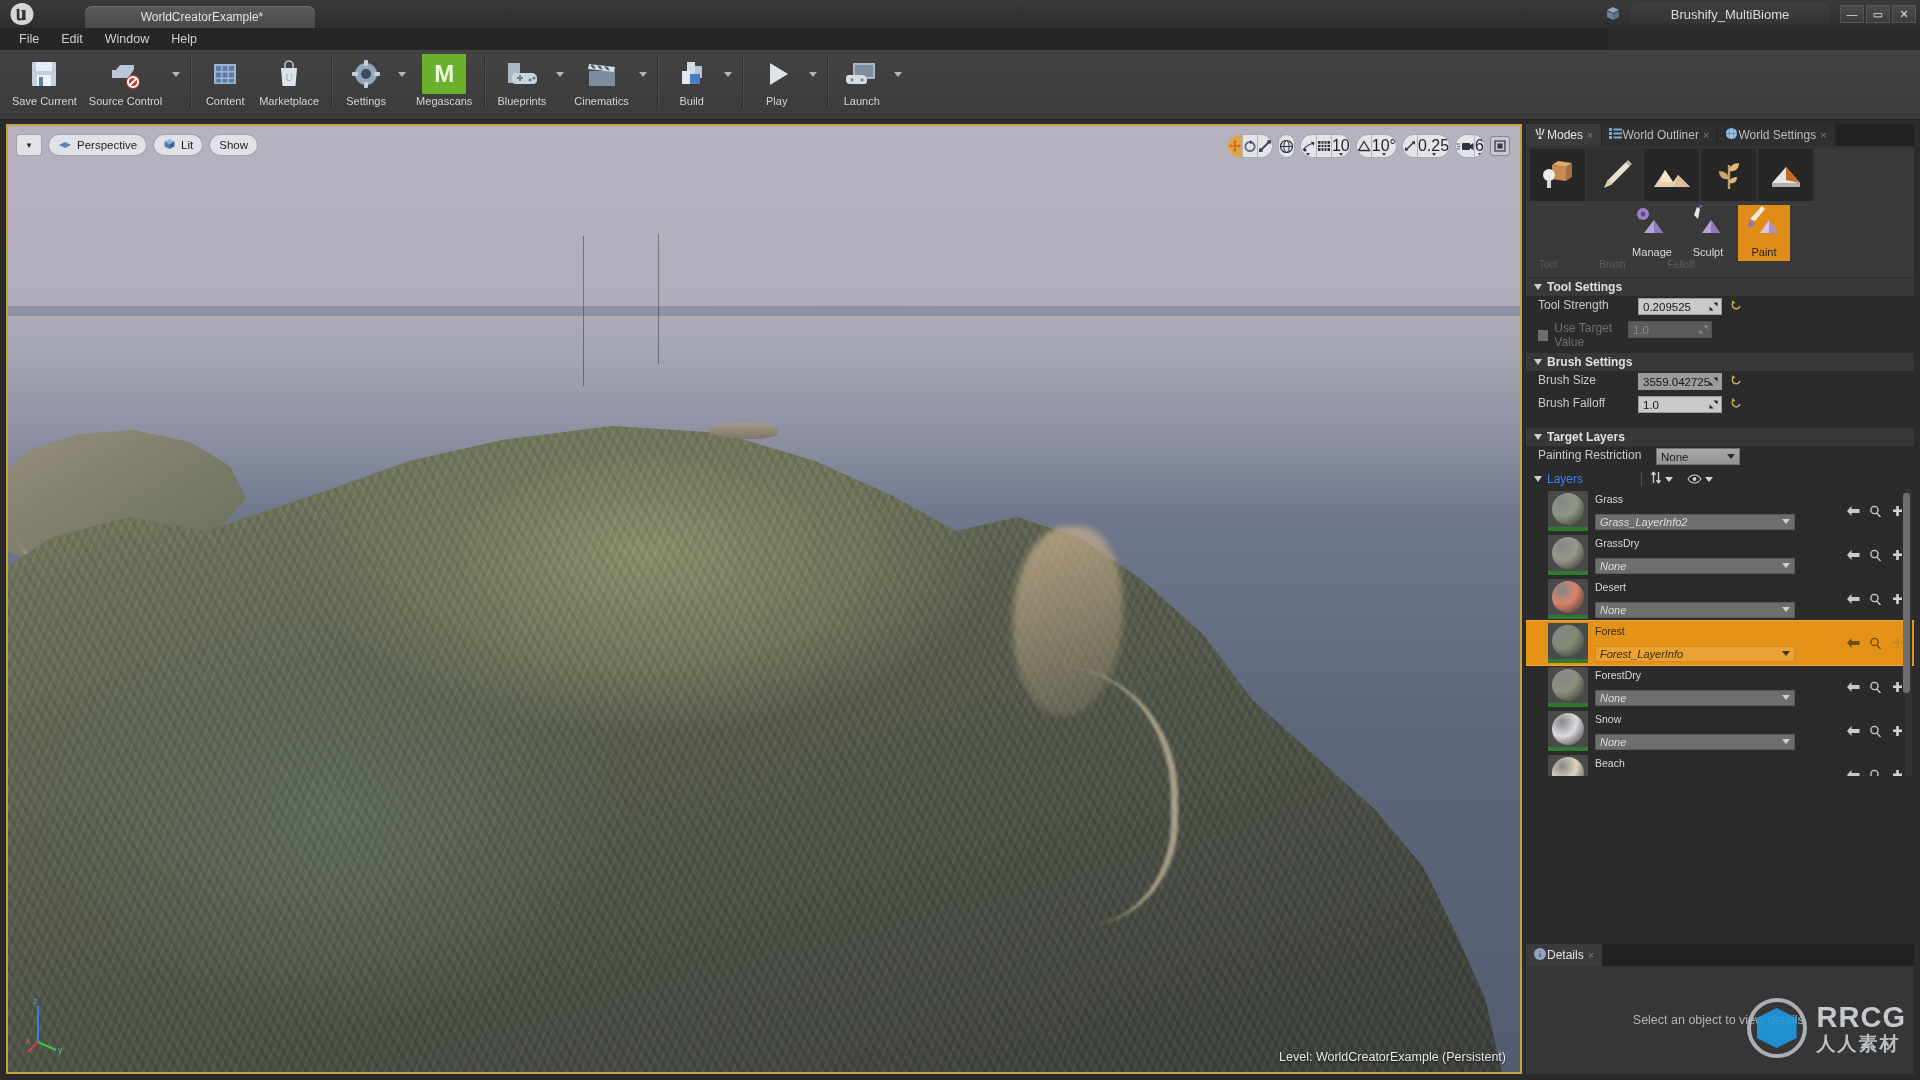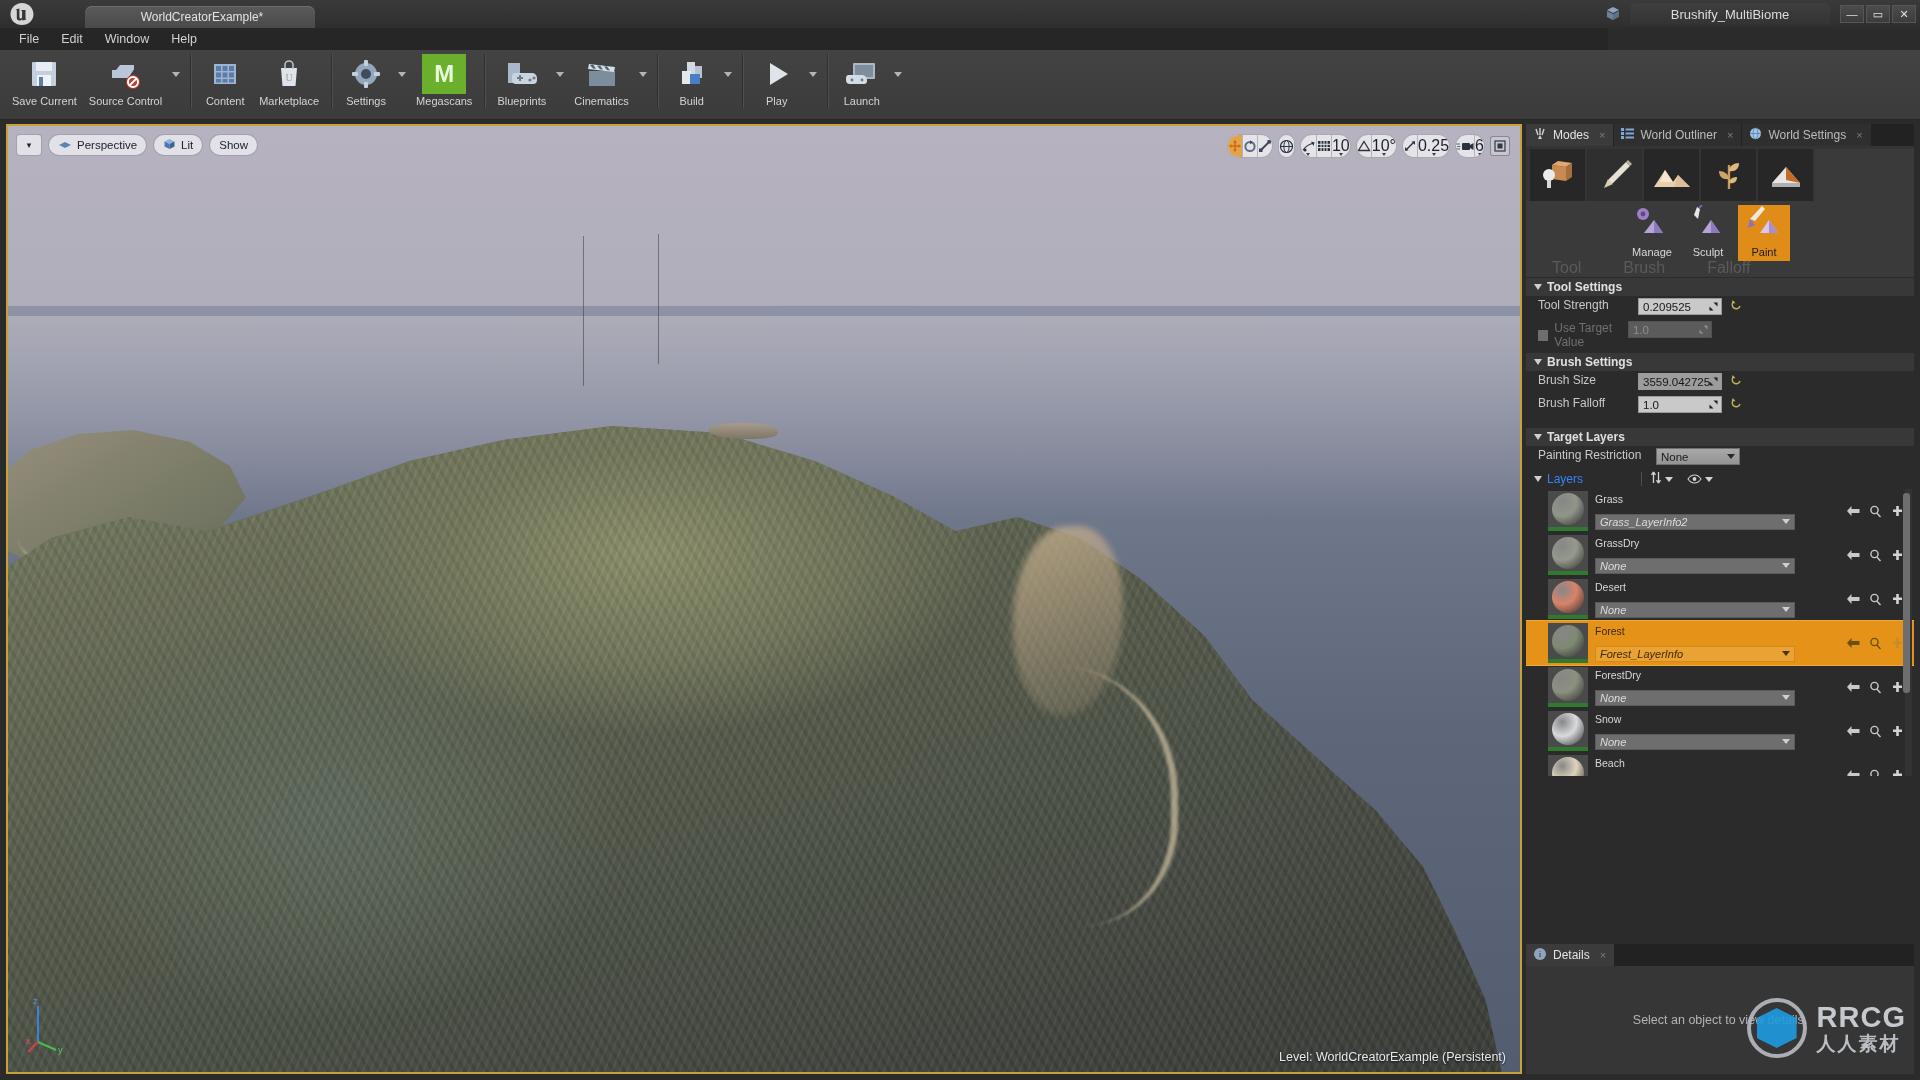--- a/index.html
+++ b/index.html
@@ -214,21 +214,21 @@
     position:absolute; right:14px; bottom:8px;
     font-size:12.5px; color:#e8eaf0; text-shadow:0 1px 2px rgba(0,0,0,.8);
   }
   .axis-gizmo { position:absolute; left:18px; bottom:16px; width:64px; height:64px; }
 
   
   .rpanel { position:absolute; left:1526px; top:124px; width:388px; height:950px; background:#2b2b2b; }
 
   .tabstrip { display:flex; height:22px; background:#222; }
   .ptab {
-    display:flex; align-items:center; gap:6px; padding:0 8px 0 7px; height:22px;
+    display:flex; align-items:center; padding:0 8px 0 7px; height:22px;
     font-size:12px; color:#bdbdbd; background:#2f2f2f; border-right:1px solid #232323;
   }
   .ptab.active { background:#3b3b3b; color:#e4e4e4; }
   .ptab .x { font-size:11px; color:#7d7d7d; margin-left:4px; }
 
   .modes-row { display:flex; gap:2px; padding:3px 0 0 4px; background:#343434; }
   .mode-tile {
     width:55px; height:52px; background:#272727;
     display:flex; align-items:center; justify-content:center;
   }
@@ -239,22 +239,22 @@
     position:relative; height:60px; background:#3a3a3a;
     display:flex; align-items:flex-end; padding-left:100px; gap:4px;
   }
   .subtool {
     width:52px; height:56px; display:flex; flex-direction:column; align-items:center; justify-content:space-between;
     font-size:11px; color:#d9d9d9; padding-bottom:3px;
   }
   .subtool.sel { background:#e08c18; color:#1d1d1d; }
   .ghost-row {
     position:absolute; left:0; bottom:-14px; width:100%; height:16px;
-    display:flex; gap:42px; padding-left:26px;
-    font-size:16px; color:#5a5a5a;
+    display:flex; gap:42px; padding-left:13px;
+    font-size:10px; color:#5a5a5a;
   }
 
   .sec-header {
     height:19px; background:#383838; display:flex; align-items:center;
     padding-left:8px; font-size:12px; color:#e0e0e0; font-weight:bold;
     border-top:1px solid #2c2c2c;
   }
   .tri { width:0;height:0;margin-right:5px;
     border-left:4px solid transparent;border-right:4px solid transparent;border-top:6px solid #cfcfcf; }
 

